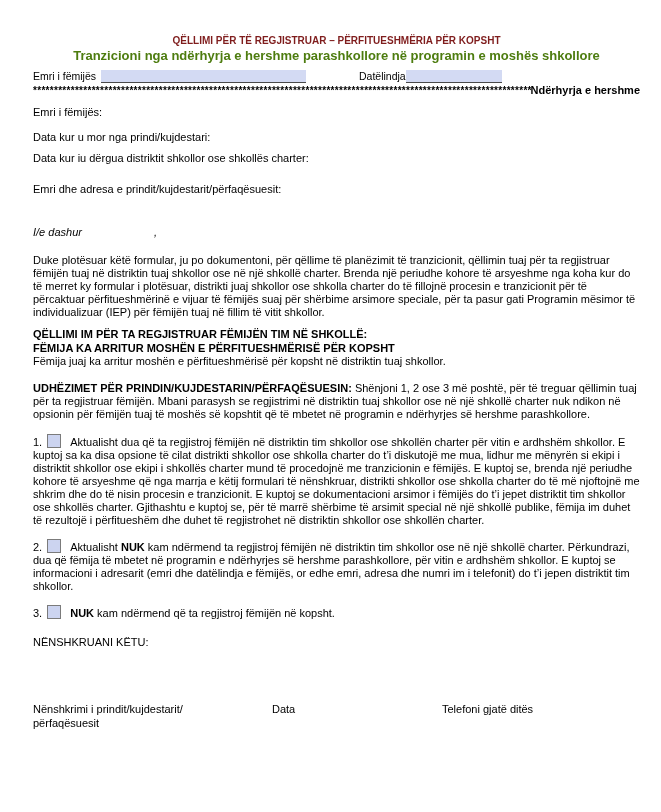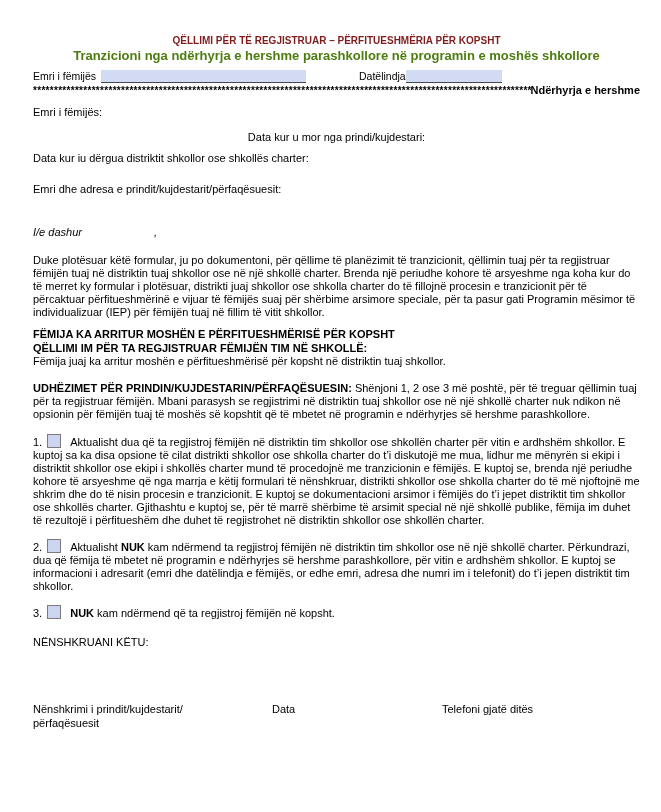--- a/index.html
+++ b/index.html
@@ -17,21 +17,21 @@
   .field{background:#d3daf3;border-bottom:1px solid #4a4a4a;height:12px;display:inline-block;}
   .field-name{width:205px;margin-left:5px;}
   .field-dob{width:96px;}
   .hdr-gap{width:53px;}
   .divider{display:flex;align-items:baseline;font-weight:bold;margin-top:1px;}
   .stars{flex:1;overflow:hidden;white-space:nowrap;font-size:10px;letter-spacing:0.3px;}
   .divider-label{white-space:nowrap;font-size:11px;}
   p{margin:0;}
   .info-1{margin:9px 0 12px 0;}
   .info-2{margin:0 0 10px 0;}
-  .info-3{margin:0 0 8px 0;text-align:center;}
+  .info-3{margin:0 0 8px 0;}
   .info-4{margin:0 0 18px 0;}
   .info-5{margin:0 0 30px 0;}
   .salutation{margin:0 0 15px 0;font-style:italic;}
   .salutation .comma{padding-left:72px;}
   .intro{margin:0 0 8px 0;}
   .sec-head{font-weight:bold;line-height:14px;}
   .sec-body{margin:0 0 14px 0;}
   .instructions{margin:0 0 13px 0;}
   .option{margin:0 0 12px 0;}
   .option-3{margin:0 0 16px 0;}
@@ -73,22 +73,22 @@
   <p class="info-3">Data kur u mor nga prindi/kujdestari:</p>
   <p class="info-4">Data kur iu dërgua distriktit shkollor ose shkollës charter:</p>
   <p class="info-5">Emri dhe adresa e prindit/kujdestarit/përfaqësuesit:</p>
 
   <p class="salutation">
     <span>I/e dashur</span><span class="comma">,</span>
   </p>
 
   <p class="intro">Duke plotësuar këtë formular, ju po dokumentoni, për qëllime të planëzimit të tranzicionit, qëllimin tuaj për ta regjistruar fëmijën tuaj në distriktin tuaj shkollor ose në një shkollë charter. Brenda një periudhe kohore të arsyeshme nga koha kur do të merret ky formular i plotësuar, distrikti juaj shkollor ose shkolla charter do të fillojnë procesin e tranzicionit për të përcaktuar përfitueshmërinë e vijuar të fëmijës suaj për shërbime arsimore speciale, për ta pasur gati Programin mësimor të individualizuar (IEP) për fëmijën tuaj në fillim të vitit shkollor.</p>
 
+  <p class="sec-head">QËLLIMI IM PËR TA REGJISTRUAR FËMIJËN TIM NË SHKOLLË:</p>
   <p class="sec-head">FËMIJA KA ARRITUR MOSHËN E PËRFITUESHMËRISË PËR KOPSHT</p>
-  <p class="sec-head">QËLLIMI IM PËR TA REGJISTRUAR FËMIJËN TIM NË SHKOLLË:</p>
   <p class="sec-body">Fëmija juaj ka arritur moshën e përfitueshmërisë për kopsht në distriktin tuaj shkollor.</p>
 
   <p class="instructions">
     <b>UDHËZIMET PËR PRINDIN/KUJDESTARIN/PËRFAQËSUESIN:</b><span> Shënjoni 1, 2 ose 3 më poshtë, për të treguar qëllimin tuaj për ta regjistruar fëmijën. Mbani parasysh se regjistrimi në distriktin tuaj shkollor ose në një shkollë charter nuk ndikon në opsionin për fëmijën tuaj të moshës së kopshtit që të mbetet në programin e ndërhyrjes së hershme parashkollore.</span>
   </p>
 
   <p class="option">
     <span>1.</span><span class="cb"></span><span>Aktualisht dua që ta regjistroj fëmijën në distriktin tim shkollor ose shkollën charter për vitin e ardhshëm shkollor. E kuptoj sa ka disa opsione të cilat distrikti shkollor ose shkolla charter do t’i diskutojë me mua, lidhur me mënyrën si ekipi i distriktit shkollor ose ekipi i shkollës charter mund të procedojnë me tranzicionin e fëmijës.  E kuptoj se, brenda një periudhe kohore të arsyeshme që nga marrja e këtij formulari të nënshkruar, distrikti shkollor ose shkolla charter do të më njoftojnë me shkrim dhe do të nisin procesin e tranzicionit. E kuptoj se dokumentacioni arsimor i fëmijës do t’i jepet distriktit tim shkollor ose shkollës charter. Gjithashtu e kuptoj se, për të marrë shërbime të arsimit special në një shkollë publike, fëmija im duhet të rezultojë i përfitueshëm dhe duhet të regjistrohet në distriktin shkollor ose shkollën charter.</span><b></b><span></span>
   </p>
 

